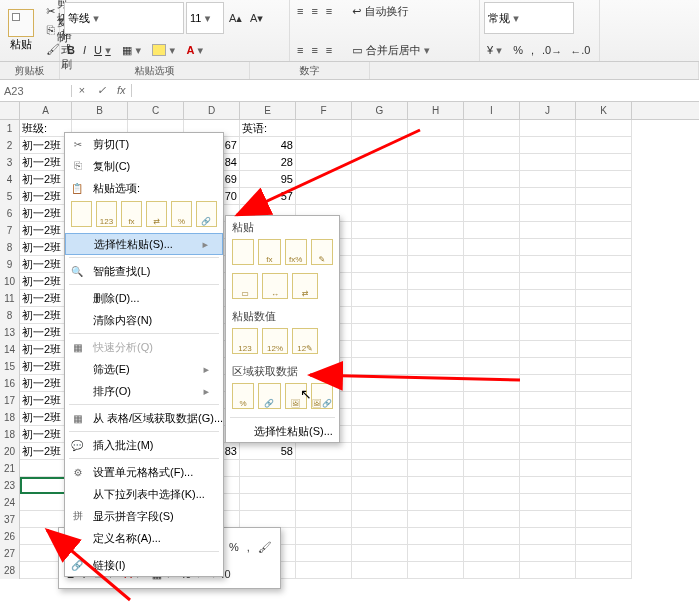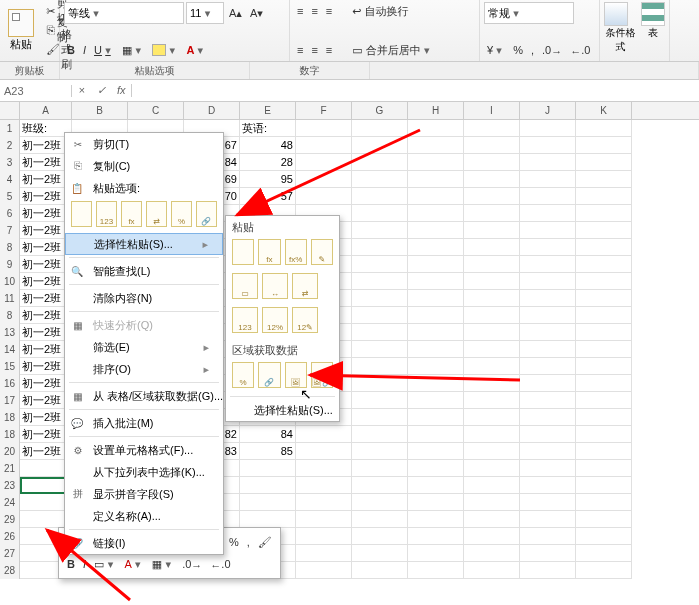--- a/index.html
+++ b/index.html
@@ -6,21 +6,21 @@
     body { background: #fff; width: 699px; height: 605px; position: relative; overflow: hidden; }
     
     
     .ribbon { background: linear-gradient(#fafafa, #f0f0f0); border-bottom: 1px solid #ccc; height: 62px; display: flex; }
     .ribbon-group { border-right: 1px solid #ddd; padding: 2px 4px; display: flex; flex-direction: column; justify-content: space-between; }
     .ribbon-row { display: flex; align-items: center; gap: 2px; }
     .ribbon-row .icon { width: 16px; height: 16px; border: 1px solid transparent; display: inline-flex; align-items: center; justify-content: center; font-size: 11px; color: #333; }
     .paste-big { display: flex; flex-direction: column; align-items: center; gap: 0; padding: 0 4px; }
     .paste-icon-big { width: 26px; height: 28px; background: #fafafa; border: 1px solid #d4b05a; position: relative; }
     .paste-icon-big::before { content:""; position:absolute; left:3px; top:3px; width:6px; height:6px; border:1px solid #888; background:#fff; }
-    .font-box { border: 1px solid #ccc; background: #fff; height: 22px; font-size: 11px; padding: 10px 3px; display: flex; align-items: center; }
+    .font-box { border: 1px solid #ccc; background: #fff; height: 32px; font-size: 11px; padding: 10px 3px; display: flex; align-items: center; }
     .dd { width: 12px; text-align: center; color: #666; }
     .btn { padding: 0 3px; height: 18px; display: inline-flex; align-items: center; color: #333; }
     .btn.bold { font-weight: bold; } .btn.italic { font-style: italic; } .btn.underline { text-decoration: underline; }
     
     
     .labels { display: flex; background: #f0f0f0; border-bottom: 1px solid #ccc; height: 18px; }
     .labels > div { border-right: 1px solid #ddd; text-align:center; font-size:10px; color:#555; display:flex; align-items:center; justify-content:center;}
     
     
     .fxbar { display: flex; height: 22px; border-bottom: 1px solid #ccc; align-items: center; }
@@ -133,32 +133,20 @@
           <span>常规</span>
           <span class="dd">▾</span>
         </div>
       </div>
     <div class="ribbon-row">
       <div class="btn">¥<span class="dd">▾</span></div>
       <div class="btn">%</div>
       <div class="btn">,</div>
       <div class="btn">.0→</div>
       <div class="btn">←.0</div>
-    </div>
-  </div>
-  <div class="ribbon-group" style="width:70px">
-    <div style="display:flex;gap:4px">
-      <div style="text-align:center">
-        <div style="width:24px;height:24px;border:1px solid #ccc;background:linear-gradient(#fff,#cde)"></div>
-        <div style="font-size:10px">条件格式</div>
-      </div>
-      <div style="text-align:center">
-        <div style="width:24px;height:24px;border:1px solid #ccc;background:repeating-linear-gradient(#6a9 0 6px,#fff 6px 12px)"></div>
-        <div style="font-size:10px">表</div>
-      </div>
     </div>
   </div>
 </div>
 
 <div class="labels">
  <div style="width:60px">剪贴板</div>
  <div style="width:190px">粘贴选项</div>
  <div style="width:120px">数字</div>
  <div style="flex:1"></div>
 </div>
@@ -454,21 +442,21 @@
         <div class="cell" style="width: 56px;"></div>
         <div class="cell" style="width: 56px;"></div>
         <div class="cell" style="width: 56px;"></div>
       </div>
       <div class="row">
         <div class="rowhead">20</div>
         <div class="cell" style="width: 52px;">初一2班</div>
         <div class="cell" style="width: 56px;"></div>
         <div class="cell" style="width: 56px;"></div>
         <div class="cell num" style="width: 56px;">83</div>
-        <div class="cell num" style="width: 56px;">85</div>
+        <div class="cell num" style="width: 56px;">58</div>
         <div class="cell" style="width: 56px;"></div>
         <div class="cell" style="width: 56px;"></div>
         <div class="cell" style="width: 56px;"></div>
         <div class="cell" style="width: 56px;"></div>
         <div class="cell" style="width: 56px;"></div>
         <div class="cell" style="width: 56px;"></div>
       </div>
       <div class="row">
         <div class="rowhead">21</div>
         <div class="cell" style="width: 52px;"></div>
@@ -505,21 +493,21 @@
         <div class="cell" style="width: 56px;"></div>
         <div class="cell" style="width: 56px;"></div>
         <div class="cell" style="width: 56px;"></div>
         <div class="cell" style="width: 56px;"></div>
         <div class="cell" style="width: 56px;"></div>
         <div class="cell" style="width: 56px;"></div>
         <div class="cell" style="width: 56px;"></div>
         <div class="cell" style="width: 56px;"></div>
       </div>
       <div class="row">
-        <div class="rowhead">29</div>
+        <div class="rowhead">37</div>
         <div class="cell" style="width: 52px;"></div>
         <div class="cell" style="width: 56px;"></div>
         <div class="cell" style="width: 56px;"></div>
         <div class="cell" style="width: 56px;"></div>
         <div class="cell" style="width: 56px;"></div>
         <div class="cell" style="width: 56px;"></div>
         <div class="cell" style="width: 56px;"></div>
         <div class="cell" style="width: 56px;"></div>
         <div class="cell" style="width: 56px;"></div>
         <div class="cell" style="width: 56px;"></div>
@@ -595,20 +583,23 @@
       <span>选择性粘贴(S)...</span>
       <span class="arrow">▸</span>
     </div>
   <div class="menu-sep"></div>
   <div class="menu-row">
       <span class="micon">🔍</span>
       <span>智能查找(L)</span>
     </div>
   <div class="menu-sep"></div>
   <div class="menu-row">
+      <span>删除(D)...</span>
+    </div>
+  <div class="menu-row">
       <span>清除内容(N)</span>
     </div>
   <div class="menu-sep"></div>
   <div class="menu-row disabled">
       <span class="micon">▦</span>
       <span>快速分析(Q)</span>
     </div>
   <div class="menu-row">
       <span>筛选(E)</span>
       <span class="arrow">▸</span>
@@ -655,20 +646,21 @@
     <div class="paste-opt"></div>
     <div class="paste-opt">fx</div>
     <div class="paste-opt">fx%</div>
     <div class="paste-opt">✎</div>
   </div>
   <div class="menu-iconrow">
     <div class="paste-opt">▭</div>
     <div class="paste-opt">↔</div>
     <div class="paste-opt">⇄</div>
   </div>
+  <div class="menu-title">粘贴数值</div>
   <div class="menu-iconrow">
     <div class="paste-opt">123</div>
     <div class="paste-opt">12%</div>
     <div class="paste-opt">12✎</div>
   </div>
   <div class="menu-title">区域获取数据</div>
   <div class="menu-iconrow">
     <div class="paste-opt">%</div>
     <div class="paste-opt">🔗</div>
     <div class="paste-opt">🖼</div>

